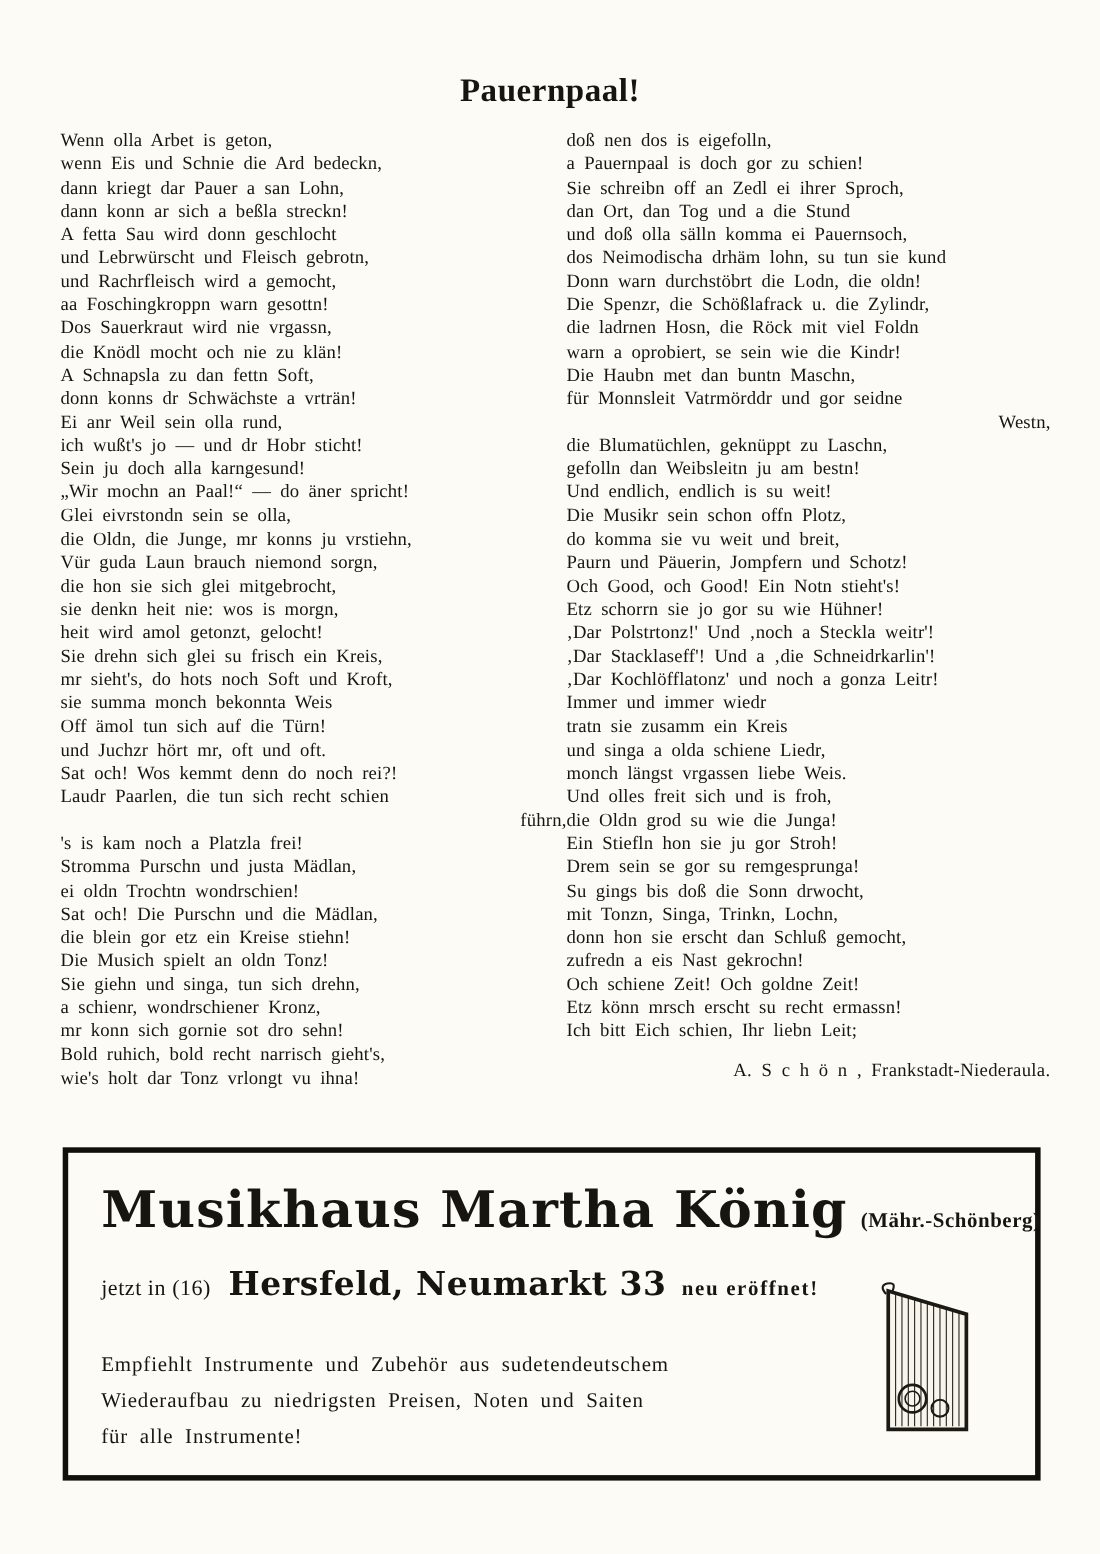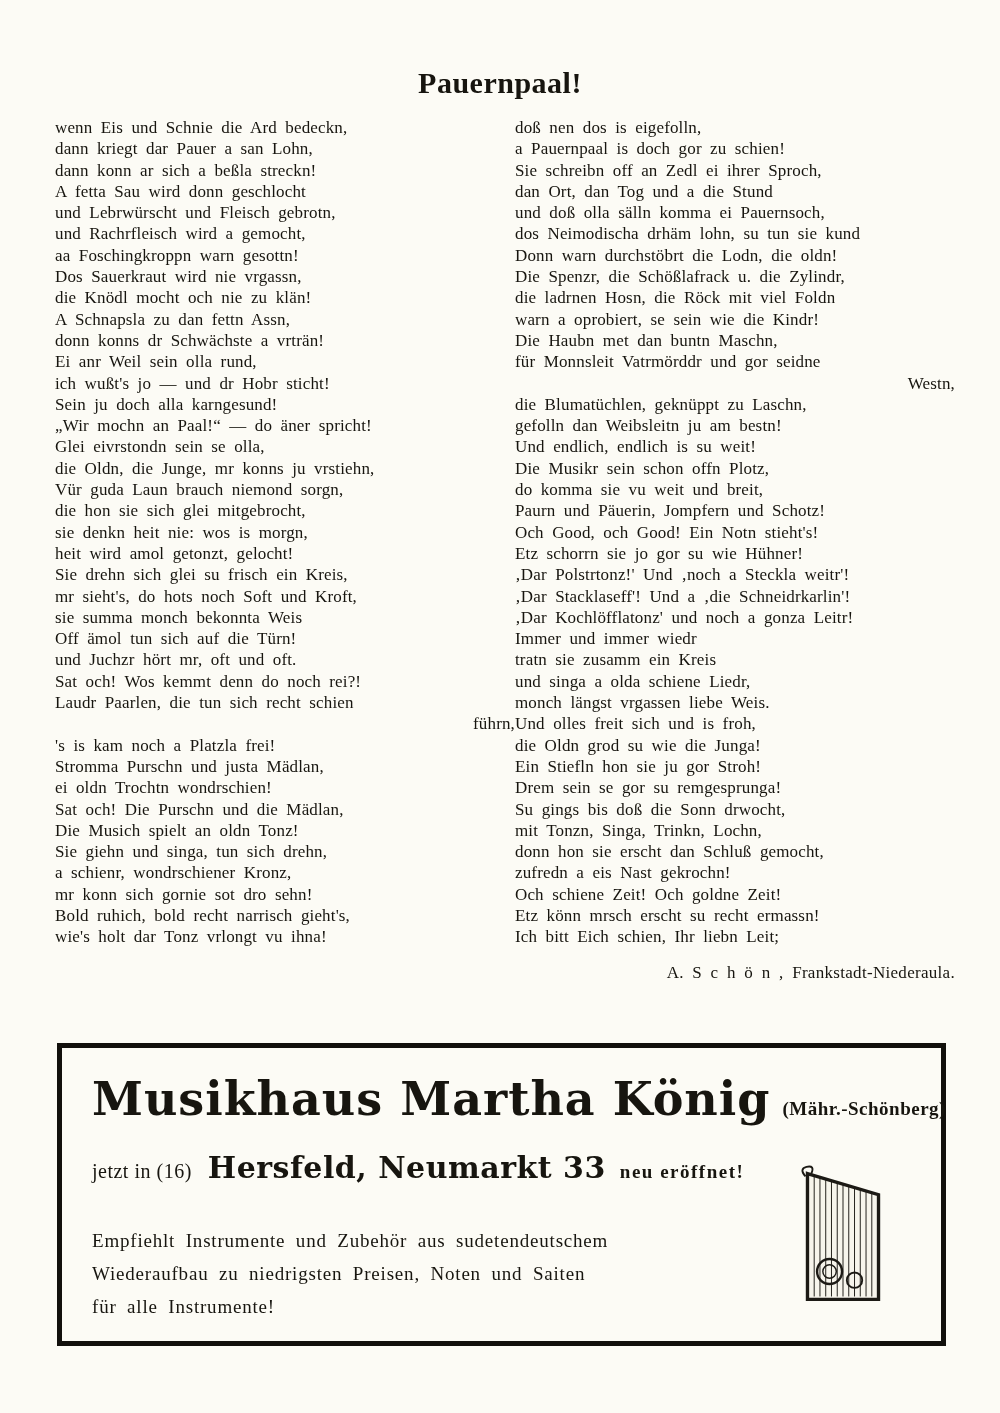--- a/index.html
+++ b/index.html
@@ -64,30 +64,31 @@
 </head>
 <body>
 
 <div class="page">
 
   <h1 class="title">Pauernpaal!</h1>
 
   <div class="columns">
     <div class="col-left">
       <div>
+          <div class="line">Wenn olla Arbet is geton,</div>
           <div class="line">wenn Eis und Schnie die Ard bedeckn,</div>
           <div class="line">dann kriegt dar Pauer a san Lohn,</div>
           <div class="line">dann konn ar sich a beßla streckn!</div>
           <div class="line">A fetta Sau wird donn geschlocht</div>
           <div class="line">und Lebrwürscht und Fleisch gebrotn,</div>
           <div class="line">und Rachrfleisch wird a gemocht,</div>
           <div class="line">aa Foschingkroppn warn gesottn!</div>
           <div class="line">Dos Sauerkraut wird nie vrgassn,</div>
           <div class="line">die Knödl mocht och nie zu klän!</div>
-          <div class="line">A Schnapsla zu dan fettn Assn,</div>
+          <div class="line">A Schnapsla zu dan fettn Soft,</div>
           <div class="line">donn konns dr Schwächste a vrträn!</div>
           <div class="line">Ei anr Weil sein olla rund,</div>
           <div class="line">ich wußt's jo — und dr Hobr sticht!</div>
           <div class="line">Sein ju doch alla karngesund!</div>
           <div class="line">„Wir mochn an Paal!“ — do äner spricht!</div>
           <div class="line">Glei eivrstondn sein se olla,</div>
           <div class="line">die Oldn, die Junge, mr konns ju vrstiehn,</div>
           <div class="line">Vür guda Laun brauch niemond sorgn,</div>
           <div class="line">die hon sie sich glei mitgebrocht,</div>
           <div class="line">sie denkn heit nie: wos is morgn,</div>
@@ -97,20 +98,21 @@
           <div class="line">sie summa monch bekonnta Weis</div>
           <div class="line">Off ämol tun sich auf die Türn!</div>
           <div class="line">und Juchzr hört mr, oft und oft.</div>
           <div class="line">Sat och! Wos kemmt denn do noch rei?!</div>
           <div class="line">Laudr Paarlen, die tun sich recht schien</div>
           <div class="line" style="text-align: right;">führn,</div>
           <div class="line">'s is kam noch a Platzla frei!</div>
           <div class="line">Stromma Purschn und justa Mädlan,</div>
           <div class="line">ei oldn Trochtn wondrschien!</div>
           <div class="line">Sat och! Die Purschn und die Mädlan,</div>
+          <div class="line">die blein gor etz ein Kreise stiehn!</div>
           <div class="line">Die Musich spielt an oldn Tonz!</div>
           <div class="line">Sie giehn und singa, tun sich drehn,</div>
           <div class="line">a schienr, wondrschiener Kronz,</div>
           <div class="line">mr konn sich gornie sot dro sehn!</div>
           <div class="line">Bold ruhich, bold recht narrisch gieht's,</div>
           <div class="line">wie's holt dar Tonz vrlongt vu ihna!</div>
         </div>
     </div>
     <div class="col-right">
       <div>

